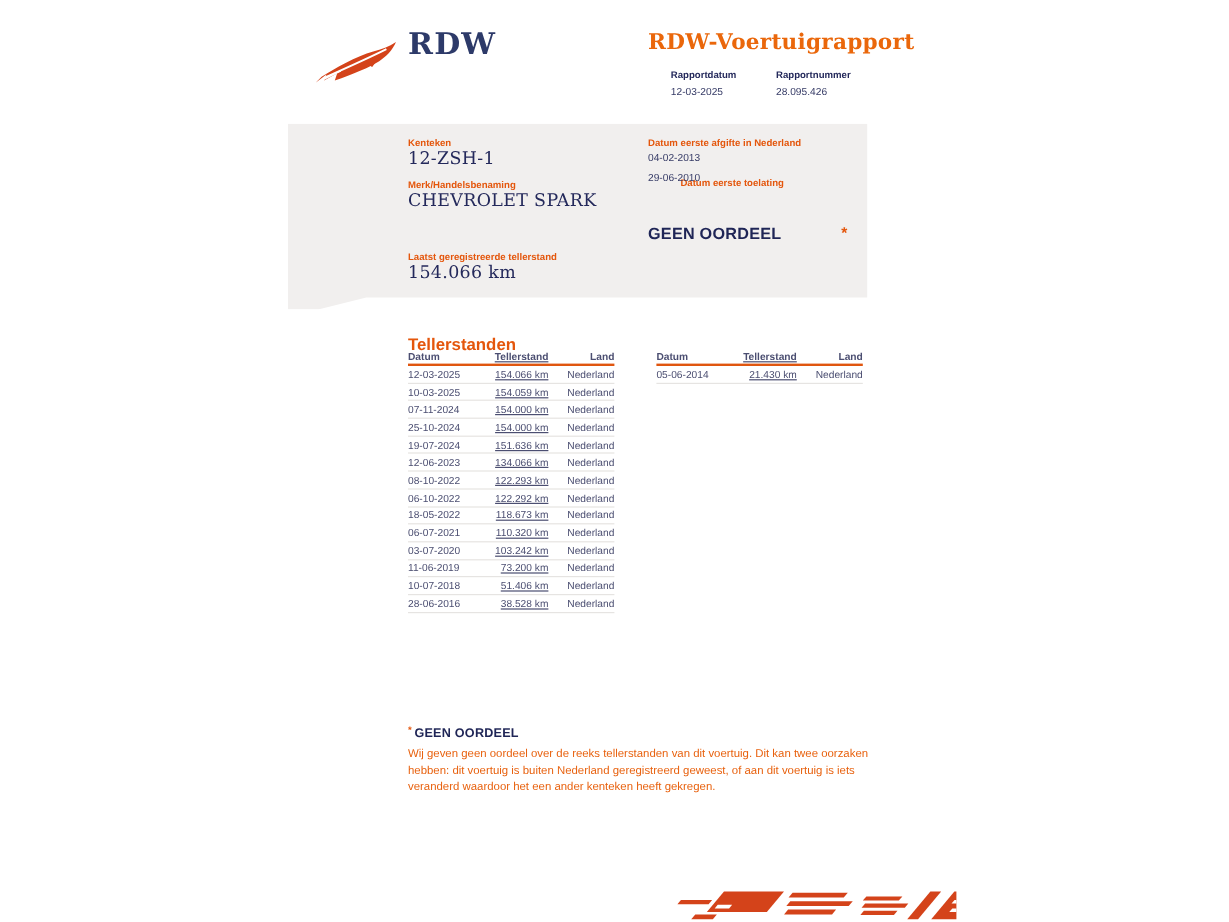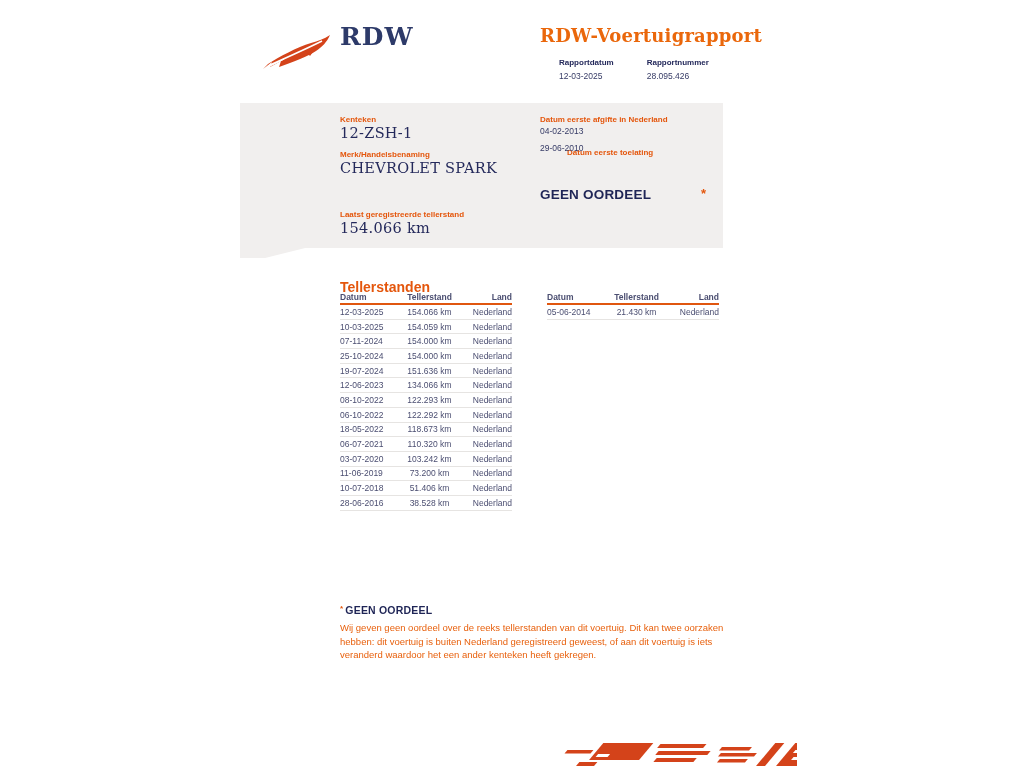--- a/index.html
+++ b/index.html
@@ -32,21 +32,21 @@
   
   .tables-title { position: absolute; left: 340px; top: 279px; font-size: 14px; font-weight: bold; color: #e4560c; }
   .tbl { position: absolute; top: 291px; width: 172px; }
   .tbl.left  { left: 340px; }
   .tbl.right { left: 547px; }
   .tr { display: flex; align-items: center; height: 14.7px; border-bottom: 1px solid #e6e4e2; }
   .th-row { height: 14px; border-bottom: 2px solid #e0560f; }
   .th-row span { font-weight: bold; color: #24295b; }
   .tr span { font-size: 8.5px; color: #4b4e71; }
   .c0 { width: 62px; text-align: left; }
-  .c1 { width: 55px; text-align: center; }
+  .c1 { width: 55px; text-align: right; text-decoration: underline; }
   .c2 { width: 55px; text-align: right; }
 
   
   .footnote { position: absolute; left: 340px; top: 604px; width: 395px; }
   .fn-head { font-size: 10.5px; font-weight: bold; color: #1f2556; letter-spacing: .2px; }
   .fn-head .fn-star { color: #e4560c; font-size: 8px; vertical-align: 3px; margin-right: 2px; }
   .fn-body { margin-top: 5px; font-size: 9.5px; line-height: 13.5px; color: #e8610e; }
 
   
   .footer { position: absolute; left: 340px; top: 700px; width: 392px; font-size: 7.5px; color: #3a3f68; }

